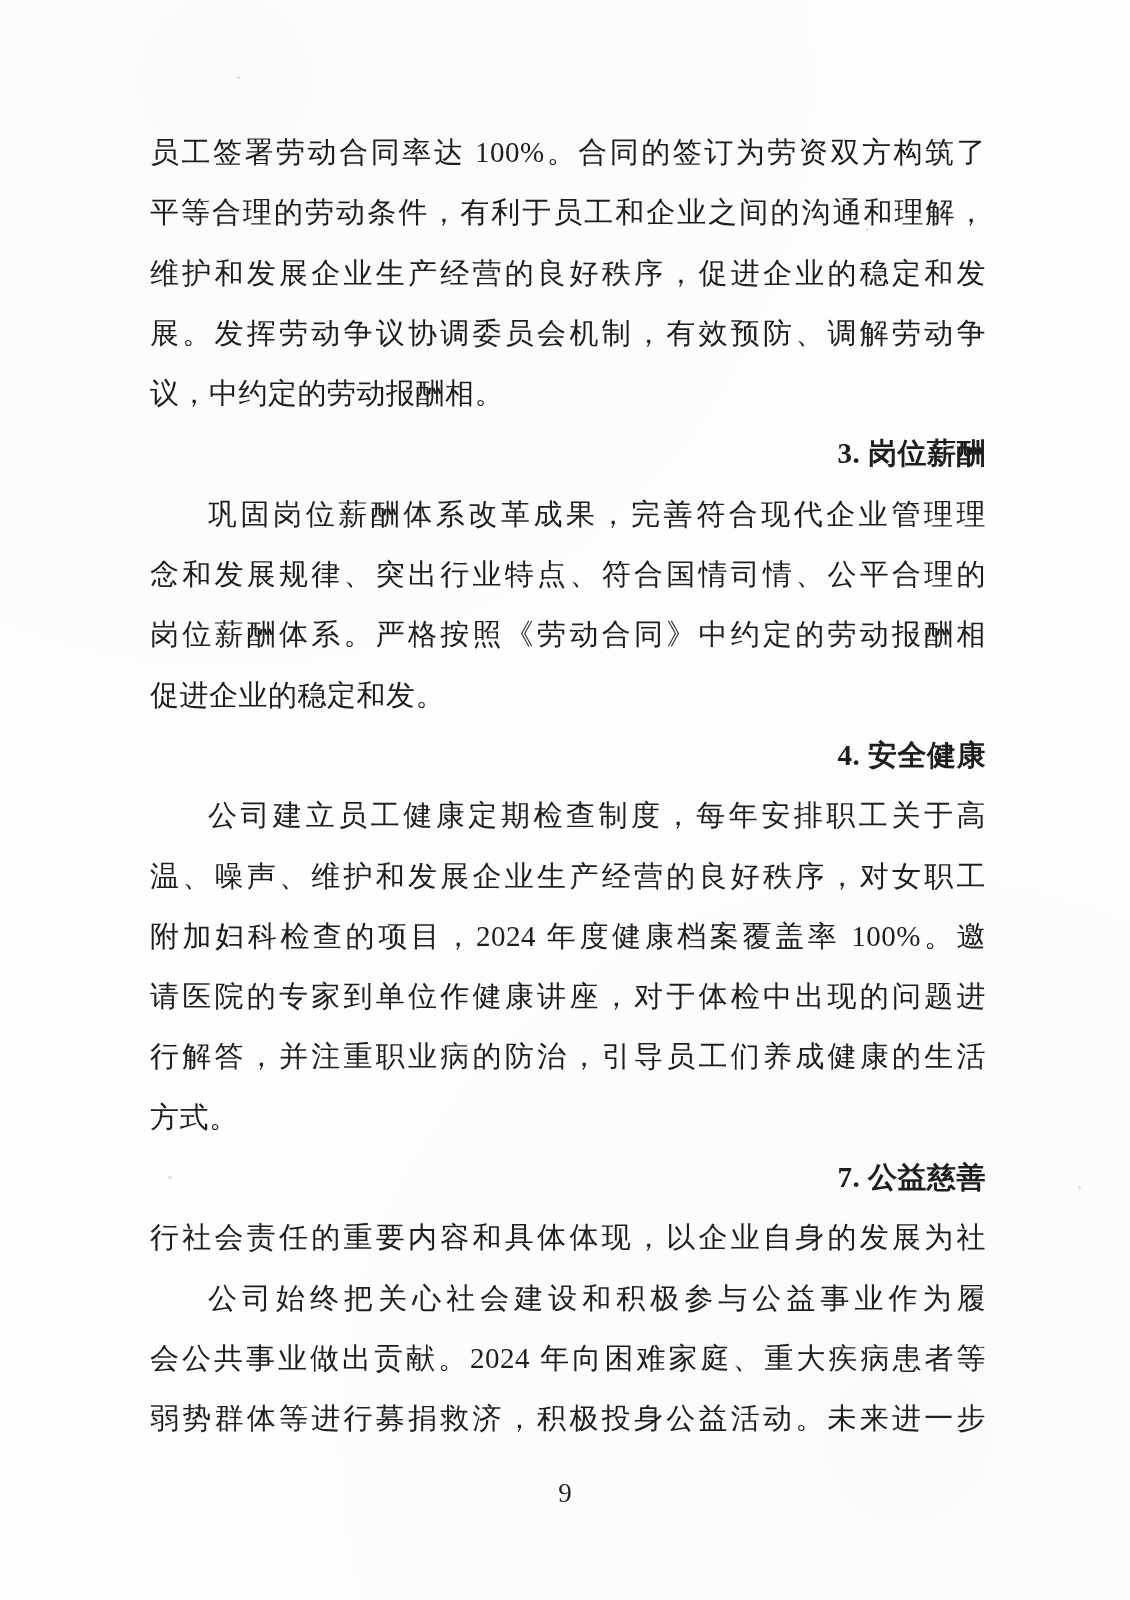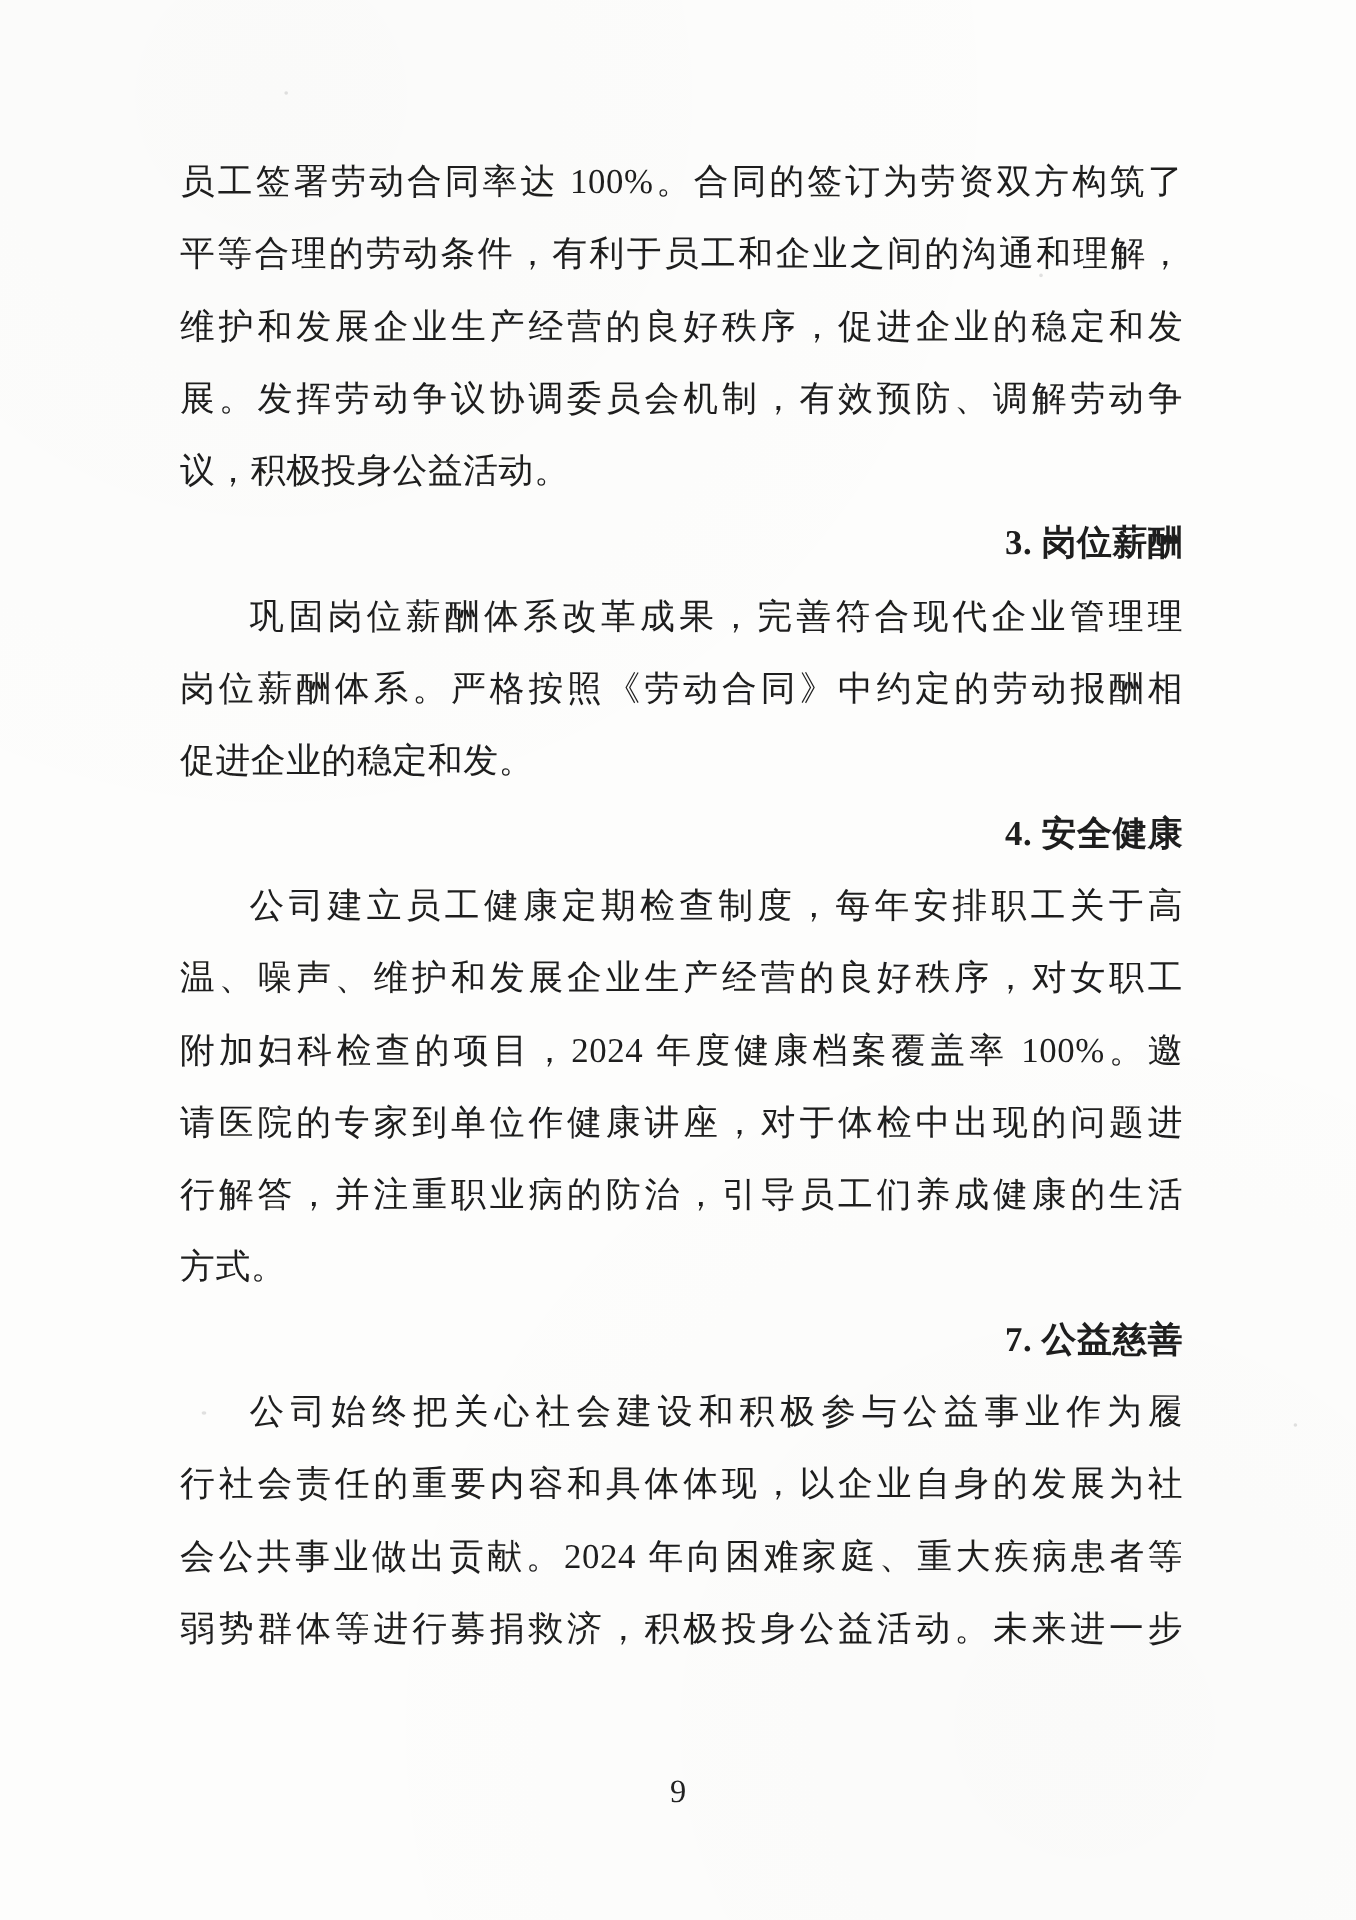--- a/index.html
+++ b/index.html
@@ -76,32 +76,33 @@
 <div class="speck" style="left:237px; top:76px; width:3px; height:3px;"></div>
 <div class="speck" style="left:866px; top:228px; width:3px; height:3px;"></div>
 <div class="speck" style="left:168px; top:1176px; width:4px; height:3px;"></div>
 <div class="speck" style="left:1078px; top:1186px; width:3px; height:3px;"></div>
 
 <div class="content">
   <div class="line full">员工签署劳动合同率达 100%。合同的签订为劳资双方构筑了</div>
   <div class="line full">平等合理的劳动条件，有利于员工和企业之间的沟通和理解，</div>
   <div class="line full">维护和发展企业生产经营的良好秩序，促进企业的稳定和发</div>
   <div class="line full">展。发挥劳动争议协调委员会机制，有效预防、调解劳动争</div>
-  <div class="line short">议，积极投身公益活动。</div>
+  <div class="line short">议，中约定的劳动报酬相。</div>
   <div class="line heading">3. 岗位薪酬</div>
   <div class="line full indent">巩固岗位薪酬体系改革成果，完善符合现代企业管理理</div>
+  <div class="line full">念和发展规律、突出行业特点、符合国情司情、公平合理的</div>
   <div class="line full">岗位薪酬体系。严格按照《劳动合同》中约定的劳动报酬相</div>
   <div class="line short">促进企业的稳定和发。</div>
   <div class="line heading">4. 安全健康</div>
   <div class="line full indent">公司建立员工健康定期检查制度，每年安排职工关于高</div>
   <div class="line full">温、噪声、维护和发展企业生产经营的良好秩序，对女职工</div>
   <div class="line full">附加妇科检查的项目，2024 年度健康档案覆盖率 100%。邀</div>
   <div class="line full">请医院的专家到单位作健康讲座，对于体检中出现的问题进</div>
   <div class="line full">行解答，并注重职业病的防治，引导员工们养成健康的生活</div>
   <div class="line short">方式。</div>
   <div class="line heading">7. 公益慈善</div>
+  <div class="line full">行社会责任的重要内容和具体体现，以企业自身的发展为社</div>
   <div class="line full indent">公司始终把关心社会建设和积极参与公益事业作为履</div>
-  <div class="line full">行社会责任的重要内容和具体体现，以企业自身的发展为社</div>
   <div class="line full">会公共事业做出贡献。2024 年向困难家庭、重大疾病患者等</div>
   <div class="line full">弱势群体等进行募捐救济，积极投身公益活动。未来进一步</div>
 </div>
 
 <div class="pagenum">9</div>
 
 </body></html>

